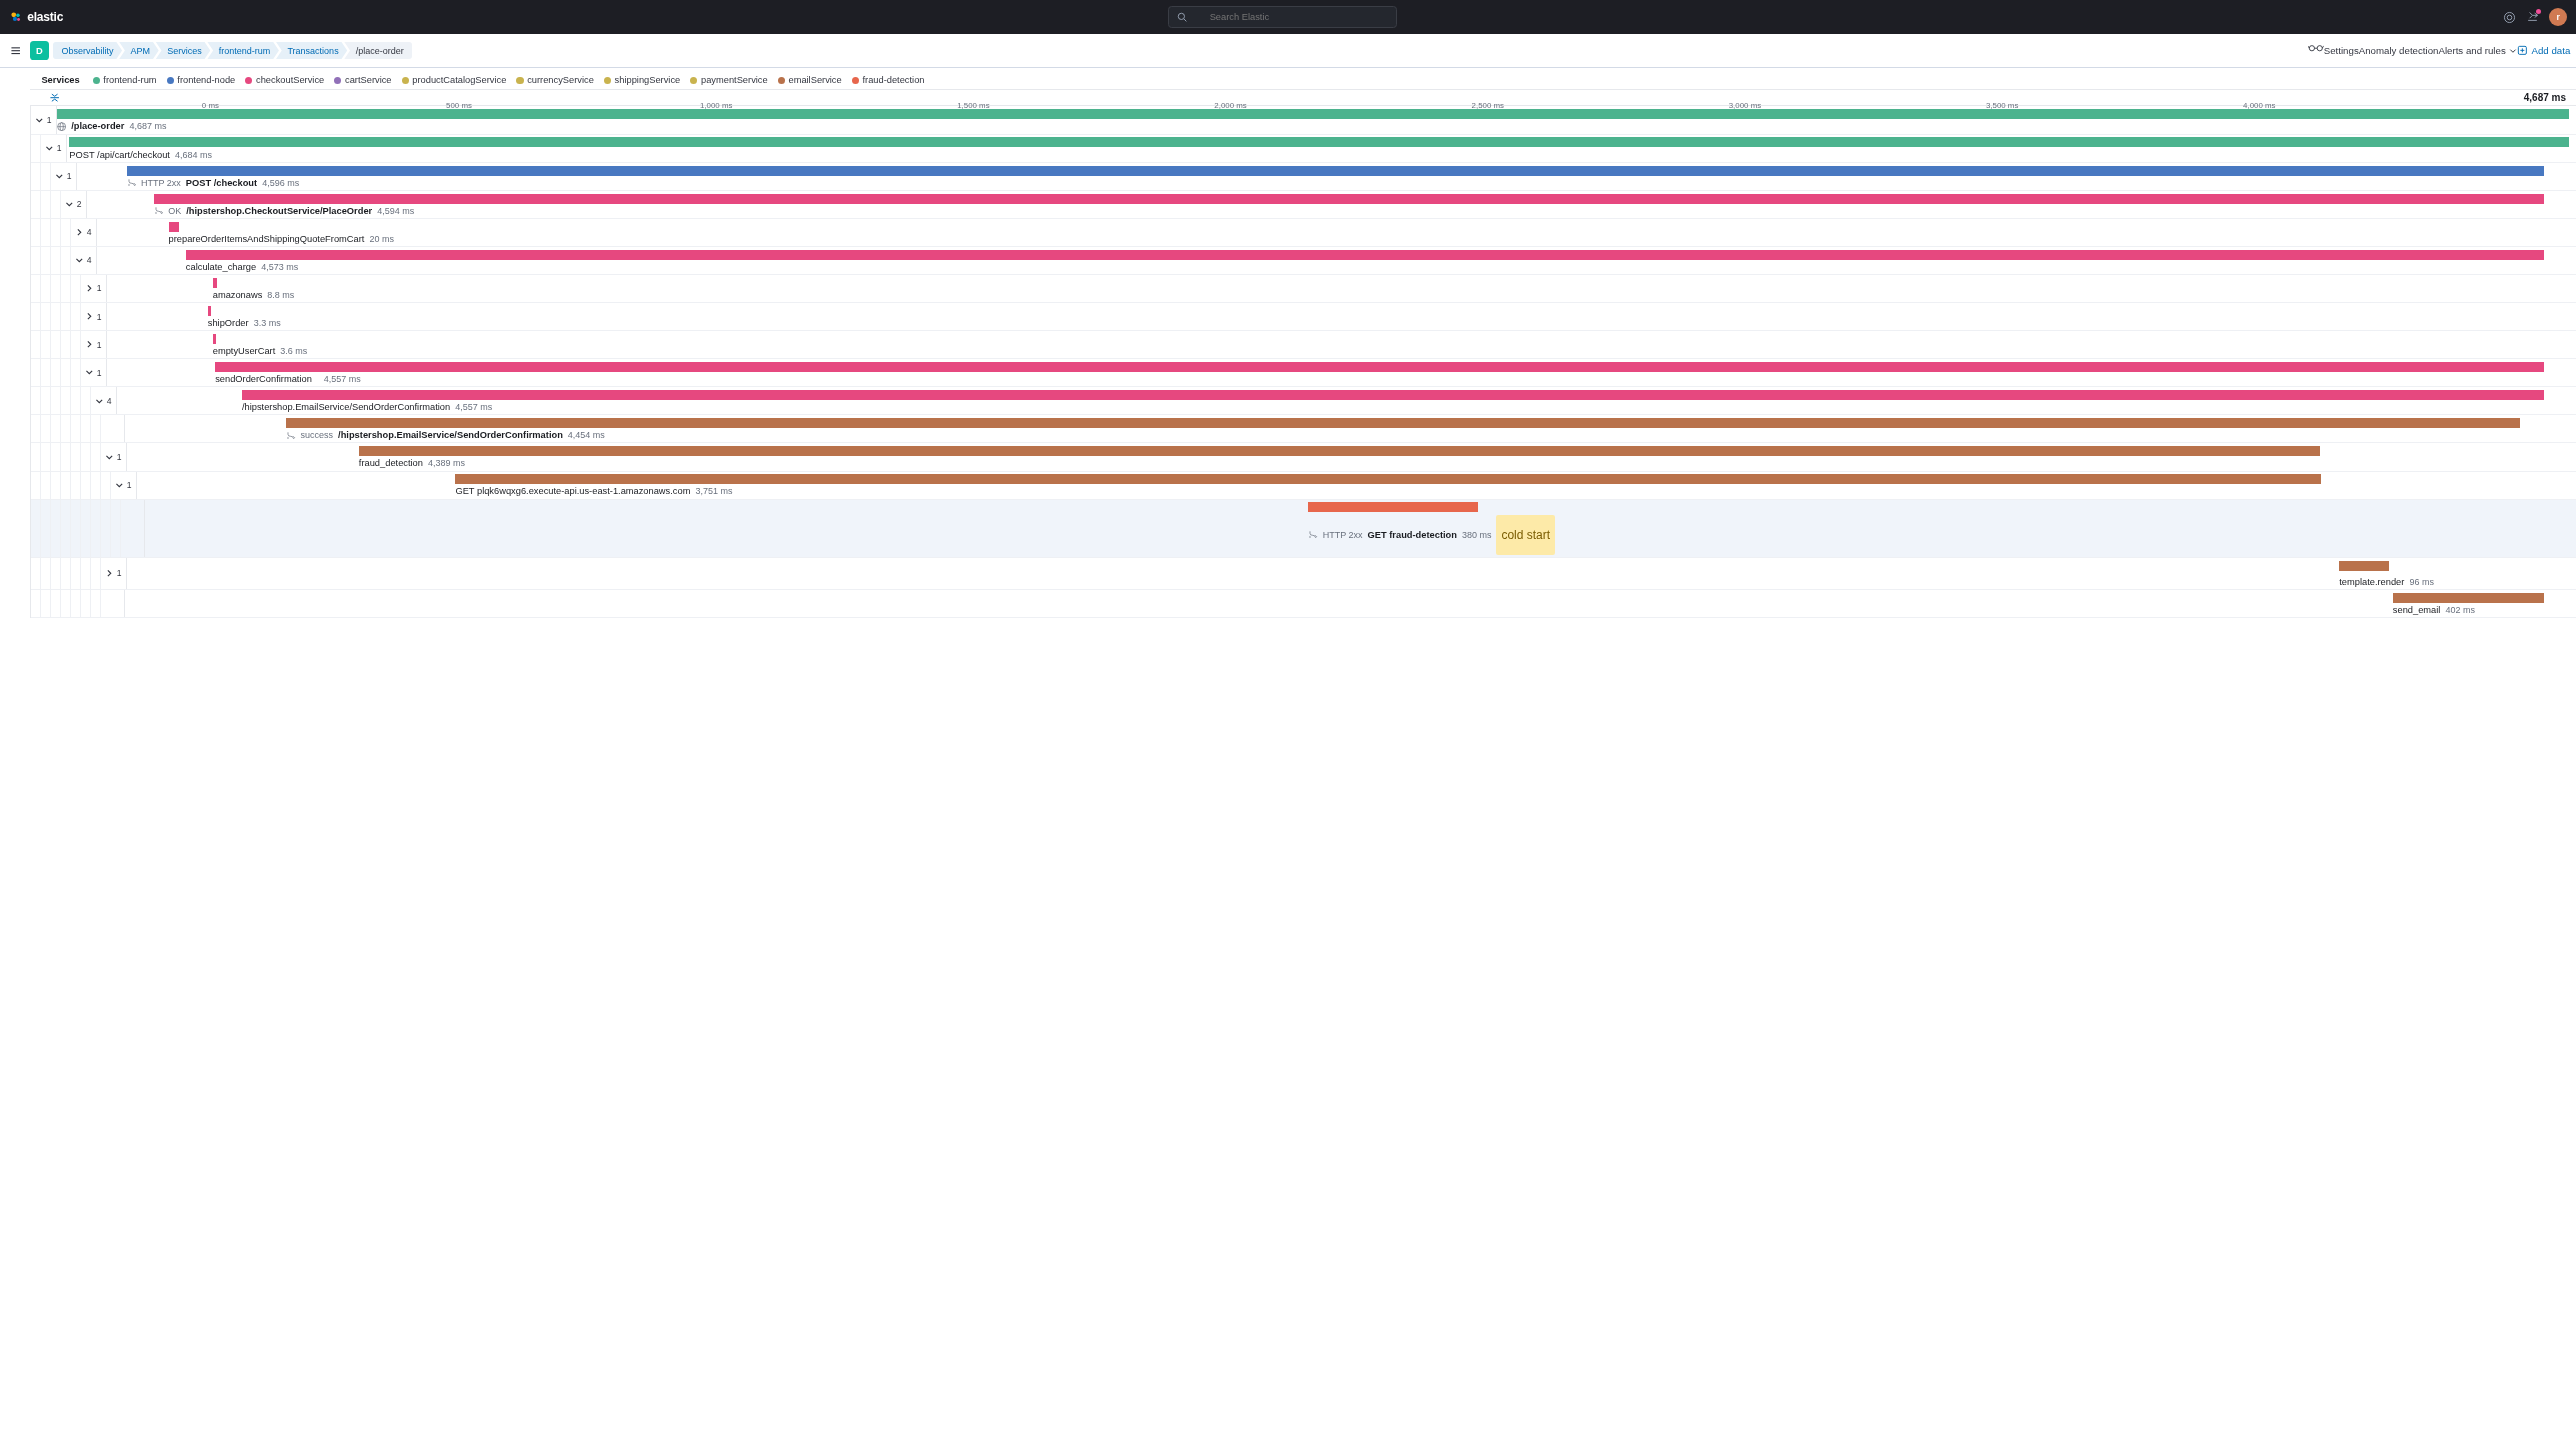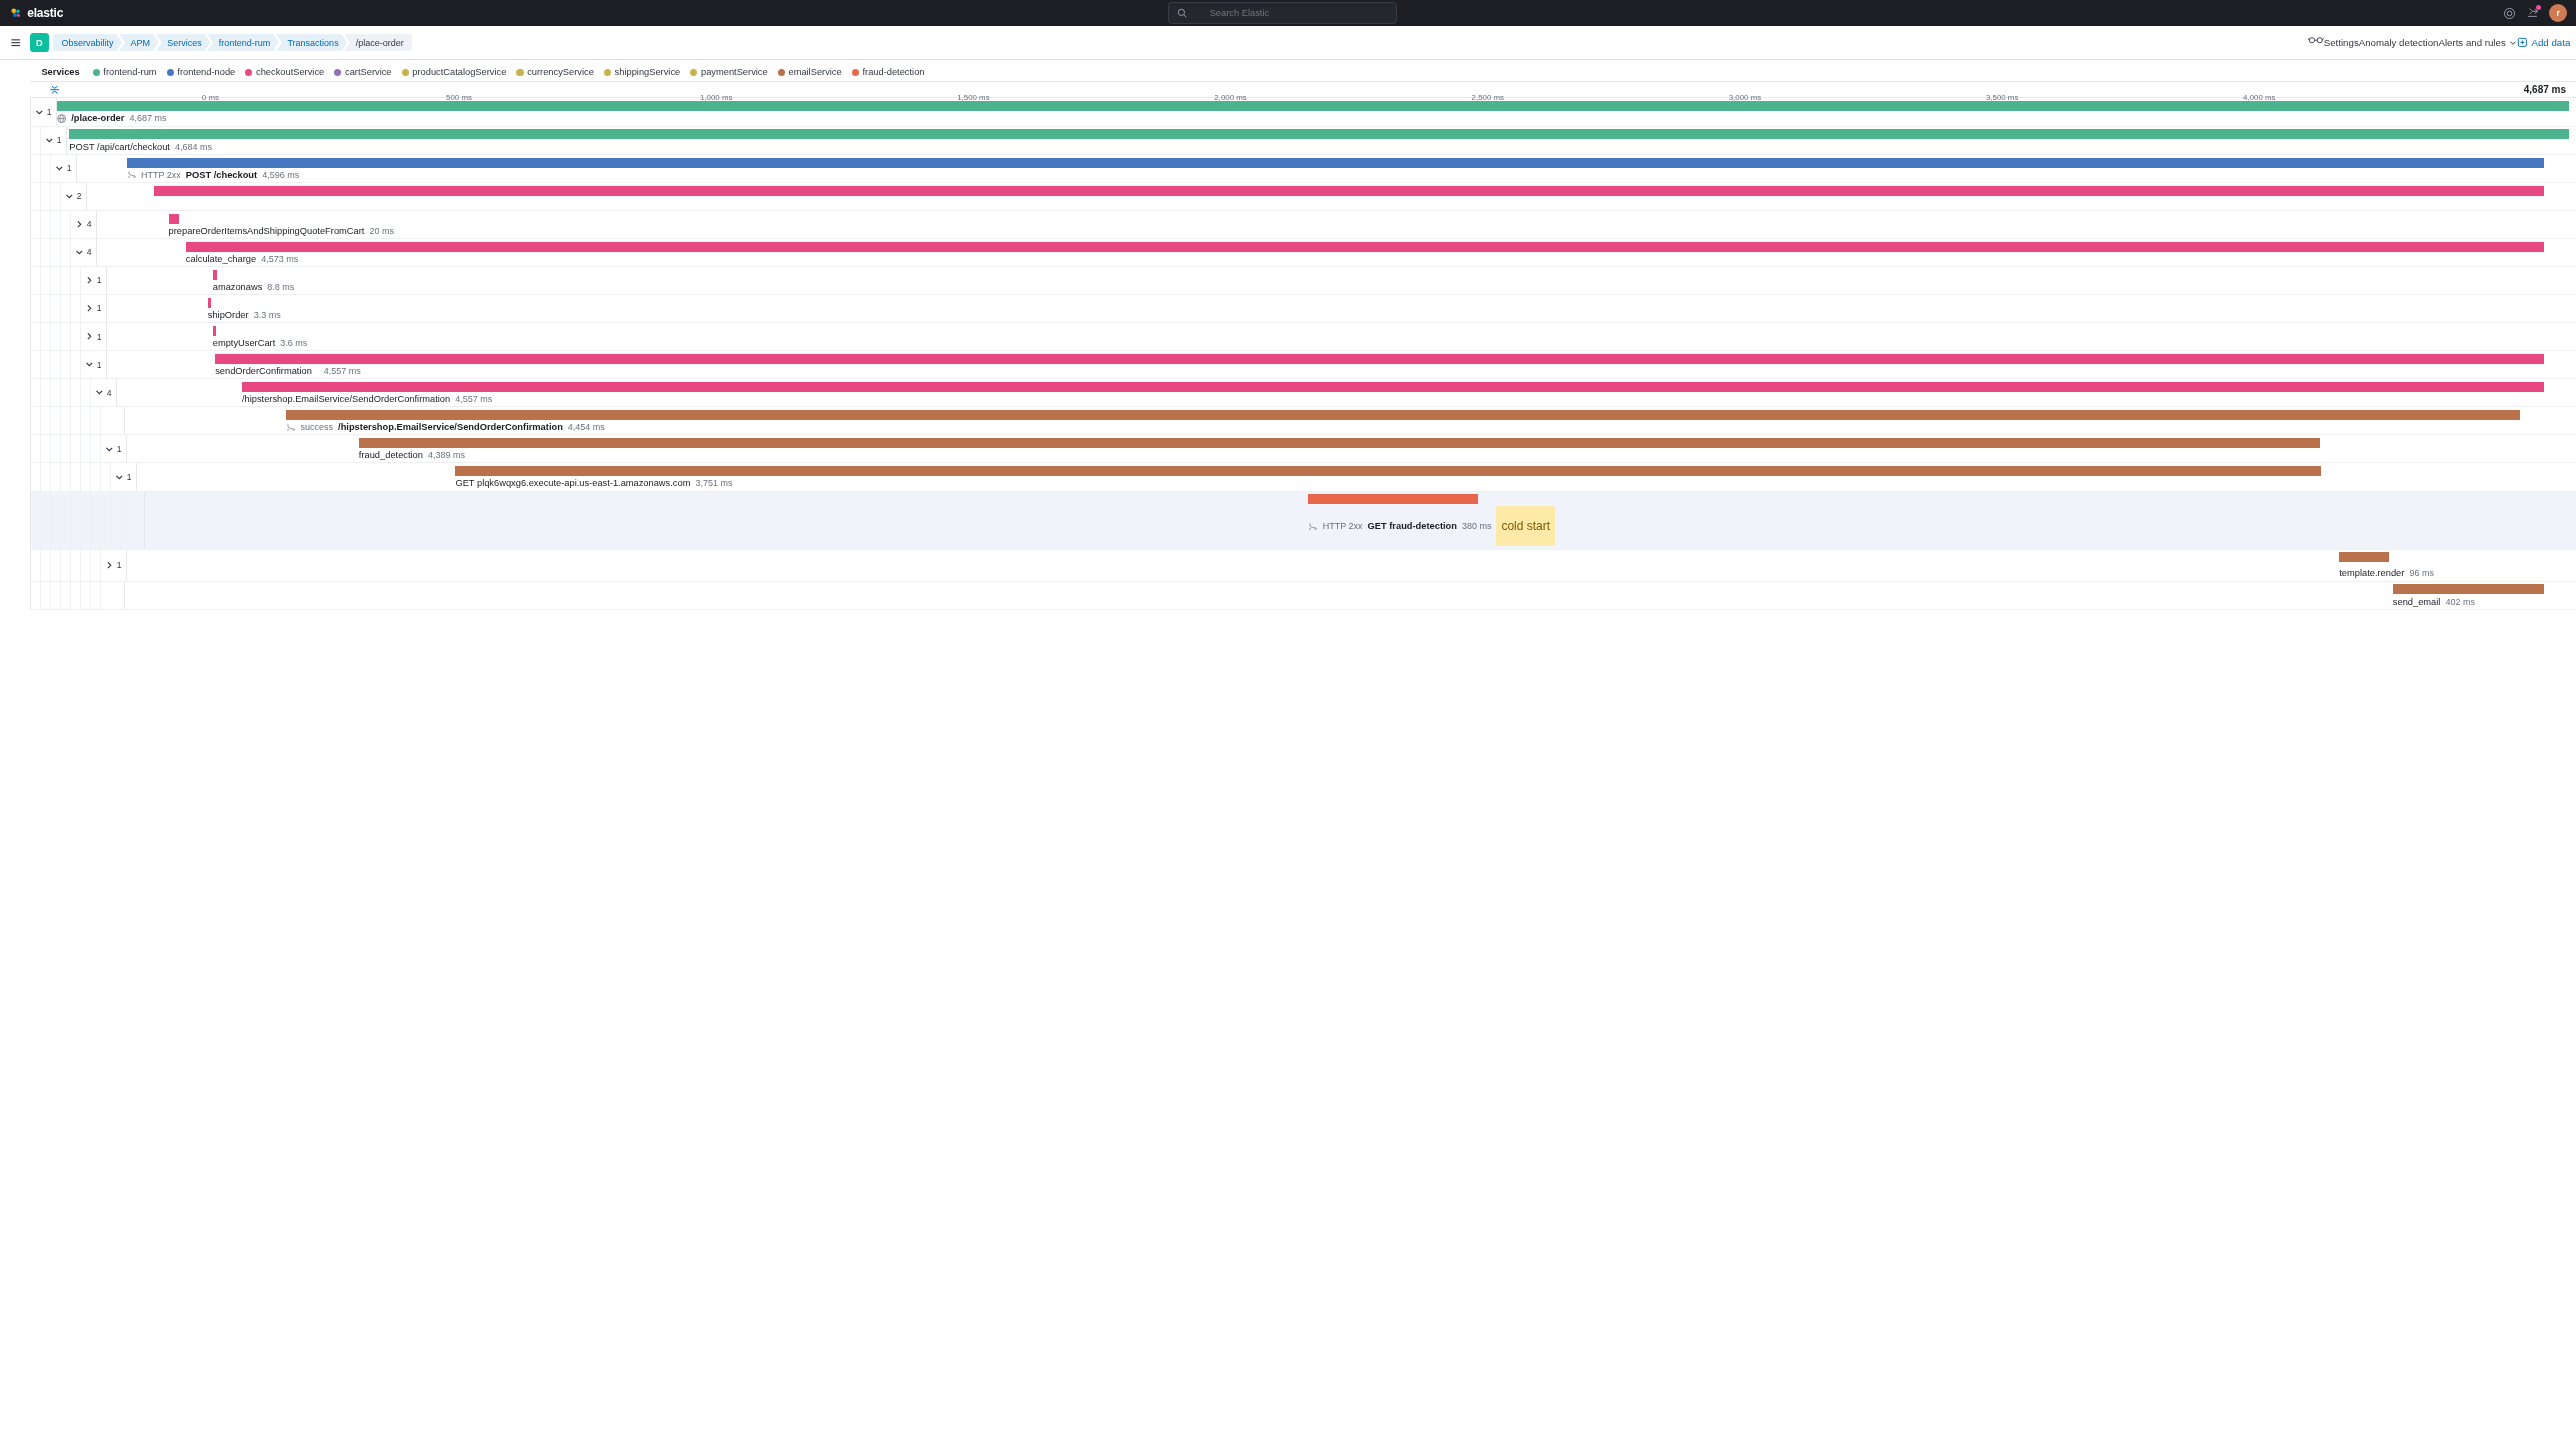--- a/index.html
+++ b/index.html
@@ -1,19 +1,19 @@
 <!DOCTYPE html>
 <html style="font-size:11.4px"><head>
 <meta charset="utf-8">
 <style>
   * { box-sizing: border-box; margin: 0; padding: 0; }
   body { font-family: -apple-system, BlinkMacSystemFont, "Segoe UI", Helvetica, Arial, sans-serif; font-size: 9.3px; color: #1a1c21; background: #fff; }
 
   
-  .top-header { background: #1d1e24; height: 26px; display: flex; align-items: center; padding: 0 8.6px; gap: 8.6px; }
+  .top-header { background: #1d1e24; height: 34px; display: flex; align-items: center; padding: 0 8.6px; gap: 8.6px; }
   .logo-wrap { display: flex; align-items: center; gap: 4.3px; }
   .logo-icon { width: 14.3px; height: 14.3px; }
   .logo-text { color: #fff; font-weight: 700; font-size: 12px; letter-spacing: -0.2px; }
   .search-wrap { flex: 0 0 auto; margin: 0 auto; }
   .search-box { background: #24272e; border: 0.7px solid #3a3d45; border-radius: 3.6px; height: 21.5px; width: 229px; display: flex; align-items: center; padding: 0 7.2px; gap: 23px; color: #98a2b3; }
   .search-box input { background: transparent; border: none; outline: none; color: #d3dae6; flex: 1; font-size: 9.3px; }
   .header-spacer { flex: 1; }
   .header-icons { display: flex; align-items: center; gap: 10px; }
   .hdr-icon { width: 13px; height: 13px; color: #98a2b3; position: relative; cursor: pointer; }
   .notif-dot { position: absolute; top: -1.4px; right: -2.1px; width: 5px; height: 5px; background: #f04e98; border-radius: 50%; }
@@ -324,20 +324,30 @@
             <svg class="chev" viewBox="0 0 12 12" fill="none" stroke="currentColor" stroke-width="1.6">
               <path d="M2 4 l4 4 l4 -4"></path>
             </svg>
             <span>2</span>
           </div>
         </div>
         <div class="wf-track">
           <div style="position: relative; height: 10px;">
             <div class="wf-bar" style="background: rgb(230, 72, 127); margin-left: 2.7%; width: 96.3%;"></div>
           </div>
+          <div class="wf-label" style="margin-left: 2.7%;">
+            <span>
+              <svg class="small-icon" viewBox="0 0 14 14" fill="none" stroke="currentColor" stroke-width="1.1">
+                <path d="M3 2 v3 q0 3 4 3 t4 3 M3 12 v-3 M11 8 l2 2 l-2 2"></path>
+              </svg>
+            </span>
+            <span class="wf-prefix">OK</span>
+            <span class="wf-name ">/hipstershop.CheckoutService/PlaceOrder</span>
+            <span class="wf-dur">4,594 ms</span>
+          </div>
         </div>
       </div>
       <div class="wf-row">
         <div class="wf-gutter">
           <div class="g-seg"></div>
           <div class="g-seg"></div>
           <div class="g-seg"></div>
           <div class="g-seg"></div>
           <div class="toggle-cell">
             <svg class="chev" viewBox="0 0 12 12" fill="none" stroke="currentColor" stroke-width="1.6">

